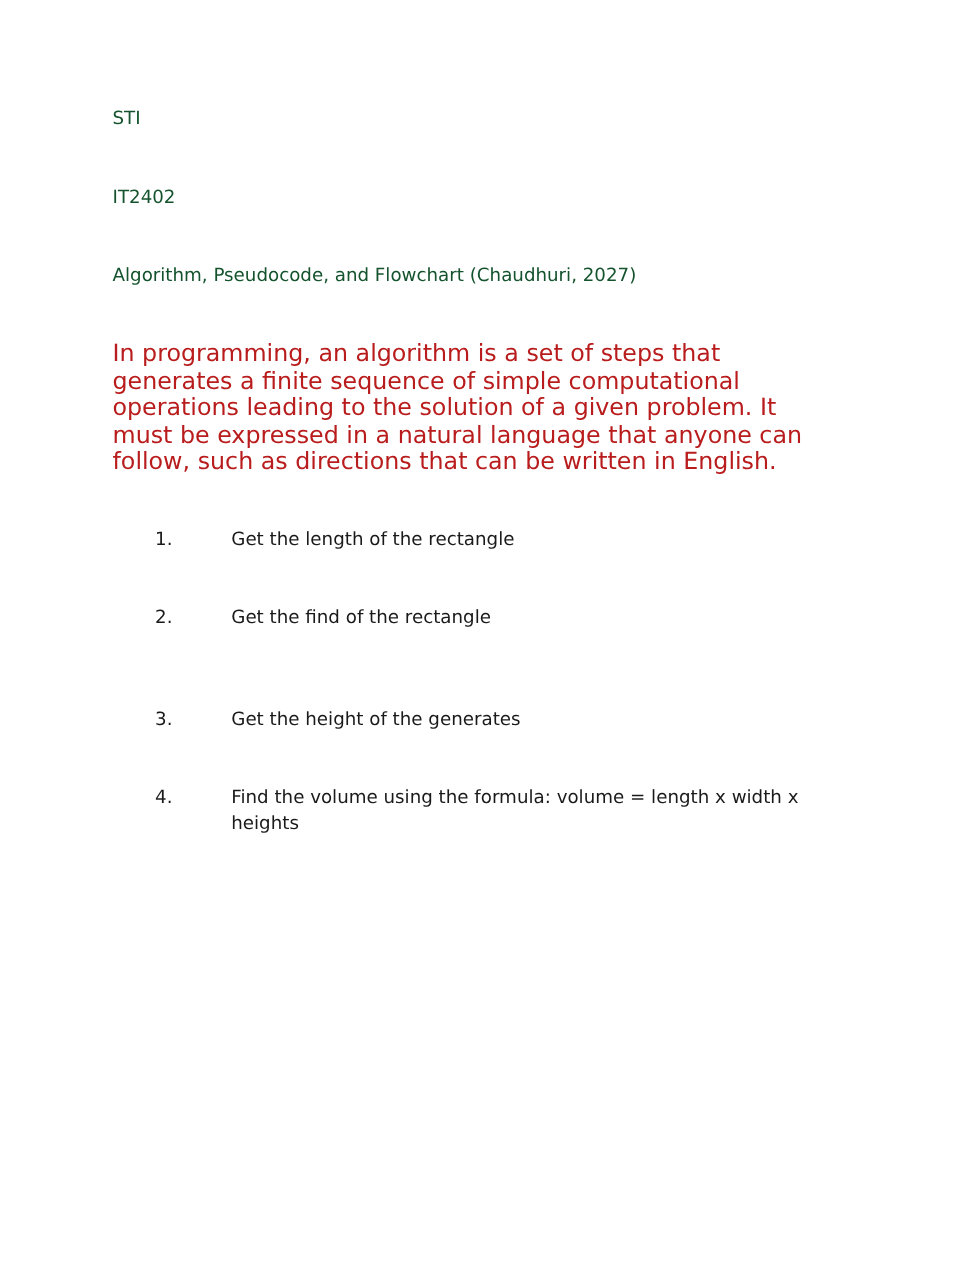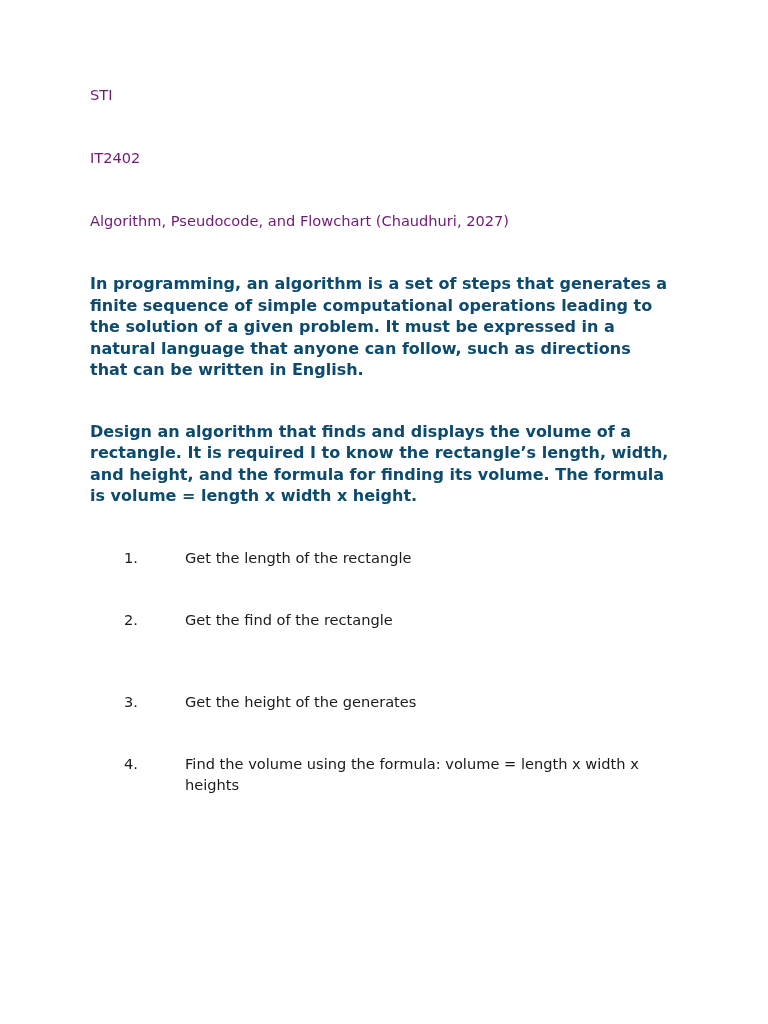--- a/index.html
+++ b/index.html
@@ -18,33 +18,32 @@
     position: relative;
     width: 768px;
     height: 1024px;
     background: #ffffff;
     box-sizing: border-box;
     padding: 84px 98px 0 90px;
   }
   .doc-line {
     font-size: 14.6px;
     line-height: 21px;
-    color: #701a75;
+    color: #14532d;
     margin: 0;
   }
   .block {
     margin: 0 0 42px 0;
   }
   .para {
     margin: 0 0 40px 0;
-    font-size: 16px;
+    font-size: 19px;
     line-height: 21.5px;
-    color: #0c4a6e;
+    color: #b91c1c;
     max-width: 582px;
-    font-weight: bold;
   }
   .para-wide {
     max-width: 585px;
   }
   .list {
     margin: 0;
     padding: 0;
     list-style: none;
   }
   .list-item {
@@ -81,21 +80,20 @@
     <p class="doc-line">IT2402</p>
   </div>
 
   <div class="block">
     <p class="doc-line">Algorithm, Pseudocode, and Flowchart (Chaudhuri, 2027)</p>
   </div>
 
   <p class="para para-wide">In programming, an algorithm is a set of steps that generates a finite sequence of simple computational operations leading to the solution of a given problem. It must be expressed in a natural language that anyone can follow, such as directions that can be written in English.</p>
 
 
-  <p class="para para-wide">Design an algorithm that finds and displays the volume of a rectangle. It is required I to know the rectangle’s length, width, and height, and the formula for finding its volume. The formula is volume = length x width x height.</p>
 
 
   <ol class="list">
     <li class="list-item">
       <span class="num">1.</span>
       <span class="txt">Get the length of the rectangle</span>
     </li>
     <li class="list-item">
       <span class="num">2.</span>
       <span class="txt">Get the find of the rectangle</span>

